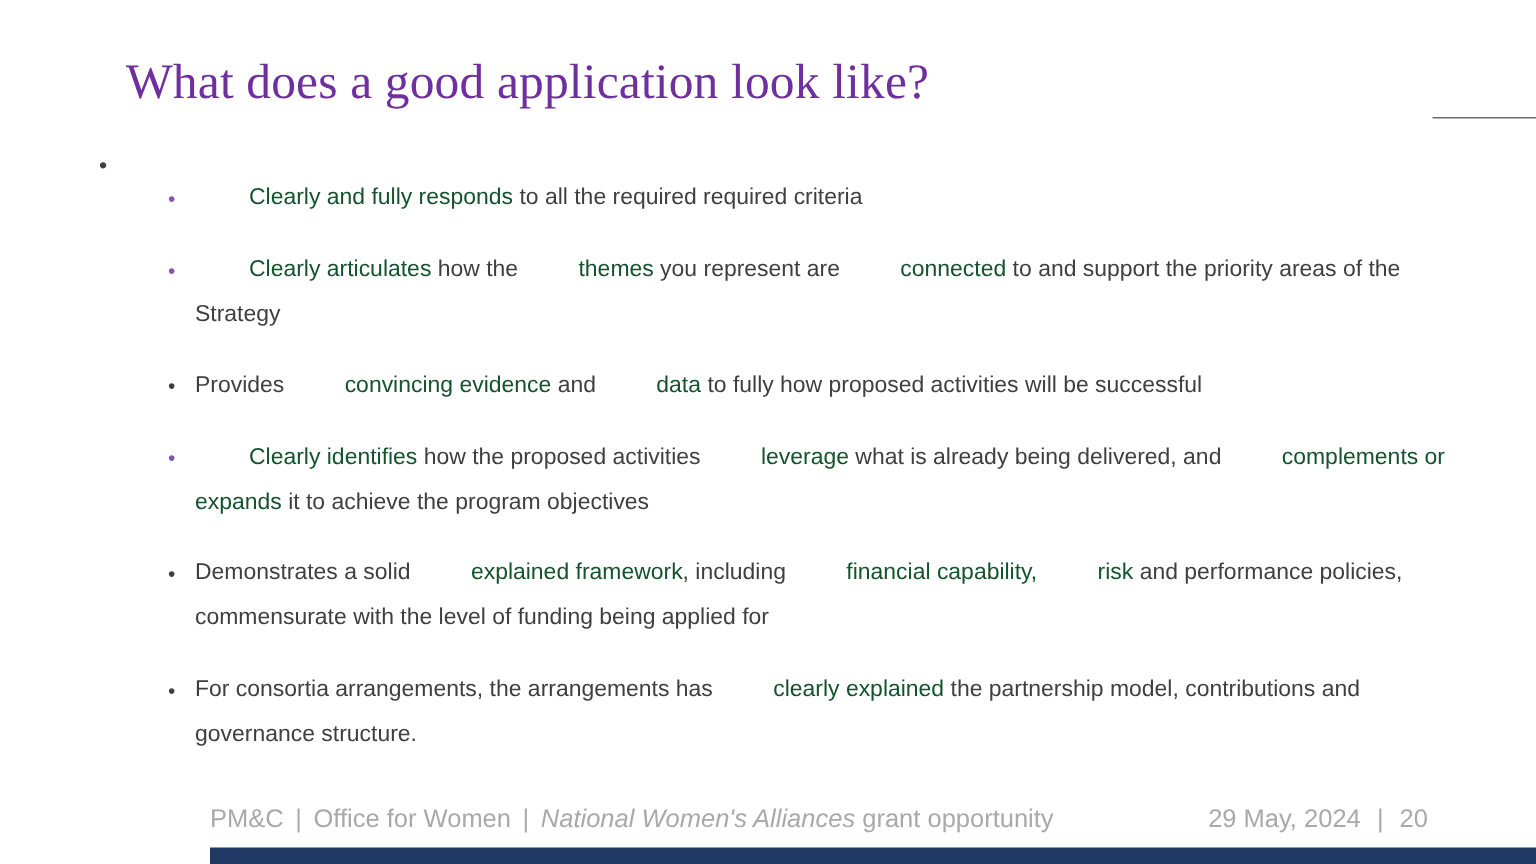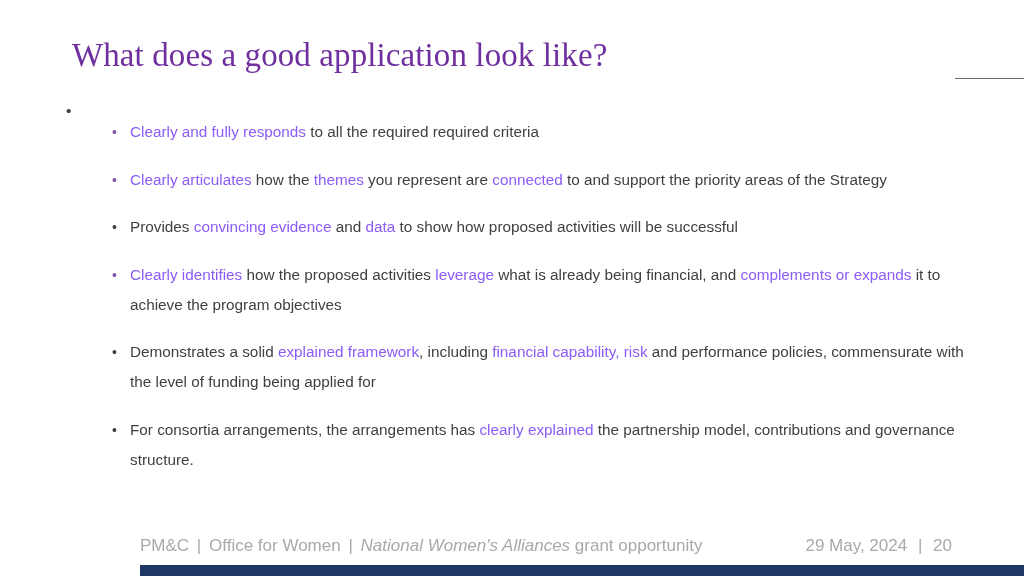--- a/index.html
+++ b/index.html
@@ -28,21 +28,21 @@
     left: 955px;
     top: 78px;
     width: 69px;
     height: 1px;
     background: #6b6b6b;
   }
 
   
   .title {
     position: absolute;
-    left: 72px;
+    left: 84px;
     top: 34px;
     width: 860px;
     font-family: "Liberation Serif", "DejaVu Serif", serif;
     font-size: 33px;
     line-height: 42px;
     color: #6f2f9f;
     letter-spacing: 0.1px;
     white-space: nowrap;
   }
 
@@ -92,21 +92,21 @@
   .lvl2 > .marker {
     position: absolute;
     left: 0;
     top: 0;
     font-size: 14px;
     line-height: 30px;
   }
   .marker.purple { color: #8256a8; }
   .marker.grey   { color: #3f3f3f; }
 
-  .hl { color: #8b5cf6; }
+  .hl { color: #14532d; margin-left: 36px; }
 
   
   .footer-left {
     position: absolute;
     left: 140px;
     top: 537px;
     font-size: 17px;
     line-height: 17px;
     color: #a9a9a9;
     white-space: nowrap;
@@ -145,22 +145,22 @@
 
   <div class="body-area">
 
     <div class="lvl1">
       <span class="marker">•</span>
     </div>
 
     <ul class="sublist" id="sub-bullet-list">
         <li class="lvl2"><span class="marker purple">•</span><span><span class="hl">Clearly and fully responds</span><span> to all the required required criteria</span></span></li>
         <li class="lvl2"><span class="marker purple">•</span><span><span class="hl">Clearly articulates</span><span> how the </span><span class="hl">themes</span><span> you represent are </span><span class="hl">connected</span><span> to and support the priority areas of the Strategy</span></span></li>
-        <li class="lvl2"><span class="marker grey">•</span><span><span>Provides </span><span class="hl">convincing evidence</span><span> and </span><span class="hl">data</span><span> to show how proposed activities will be successful</span></span></li>
-        <li class="lvl2"><span class="marker purple">•</span><span><span class="hl">Clearly identifies</span><span> how the proposed activities </span><span class="hl">leverage</span><span> what is already being financial, and </span><span class="hl">complements or expands</span><span> it to achieve the program objectives</span></span></li>
+        <li class="lvl2"><span class="marker grey">•</span><span><span>Provides </span><span class="hl">convincing evidence</span><span> and </span><span class="hl">data</span><span> to fully how proposed activities will be successful</span></span></li>
+        <li class="lvl2"><span class="marker purple">•</span><span><span class="hl">Clearly identifies</span><span> how the proposed activities </span><span class="hl">leverage</span><span> what is already being delivered, and </span><span class="hl">complements or expands</span><span> it to achieve the program objectives</span></span></li>
         <li class="lvl2"><span class="marker grey">•</span><span><span>Demonstrates a solid </span><span class="hl">explained framework</span><span>, including </span><span class="hl">financial capability,</span><span> </span><span class="hl">risk</span><span> and performance policies, commensurate with the level of funding being applied for</span></span></li>
         <li class="lvl2"><span class="marker grey">•</span><span><span>For consortia arrangements, the arrangements has </span><span class="hl">clearly explained</span><span> the partnership model, contributions and governance structure.</span></span></li>
       </ul>
 
   </div>
 
   <div class="footer-left">
     <span>PM&amp;C</span>
     <span class="sep">|</span>
     <span>Office for Women</span>

